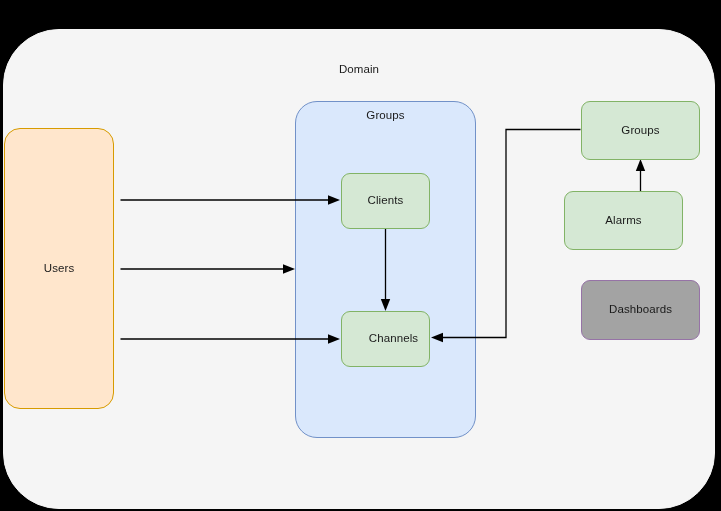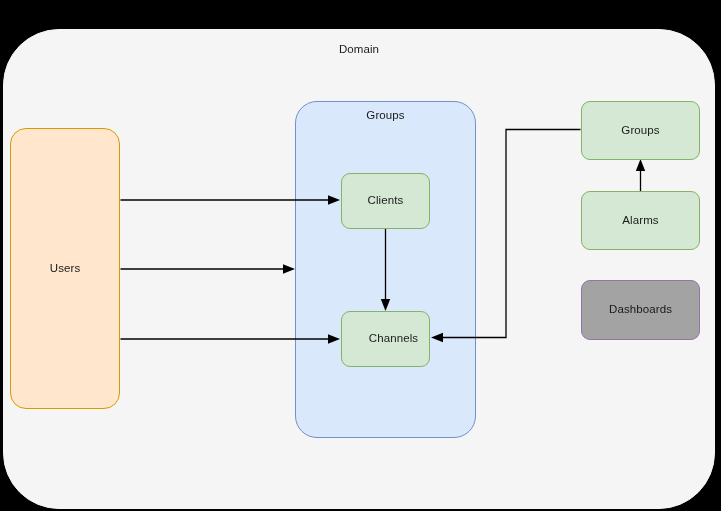--- a/index.html
+++ b/index.html
@@ -37,20 +37,21 @@
     background: #f5f5f5;
     border: 1px solid #f5f5f5;
     border-radius: 56px;
     align-items: flex-start;
     justify-content: center;
     padding-top: 13px;
   }
   #domain-label {
     font-size: 11.5px;
     color: #1a1a1a;
+    margin-top: 20px;
   }
 
   
   #groups-container {
     left: 295px;
     top: 101px;
     width: 181px;
     height: 337px;
     background: #dae8fc;
     border: 1px solid #7191c8;
@@ -76,25 +77,25 @@
     border: 1.2px solid #82b366;
     border-radius: 9px;
   }
   
   .node-purple {
     background: #a3a3a3;
     border: 1.2px solid #9673a6;
     border-radius: 9px;
   }
 
-  #node-users  { left: 10px;  top: 128px; width: 110px; height: 281px; }
+  #node-users  { left: 4px;  top: 128px; width: 110px; height: 281px; }
   #node-clients  { left: 341px; top: 173px; width: 89px;  height: 56px; }
   #node-channels { left: 341px; top: 311px; width: 89px;  height: 56px; padding-left: 16px; }
   #node-rules      { left: 581px; top: 101px; width: 119px; height: 59px; }
-  #node-alarms     { left: 581px; top: 191px; width: 119px; height: 59px; }
+  #node-alarms     { left: 564px; top: 191px; width: 119px; height: 59px; }
   #node-dashboards { left: 581px; top: 280px; width: 119px; height: 60px; }
   #node-reports    { left: 581px; top: 370px; width: 119px; height: 60px; }
 
   #edges {
     position: absolute;
     left: 0;
     top: 0;
     width: 721px;
     height: 511px;
     pointer-events: none;

